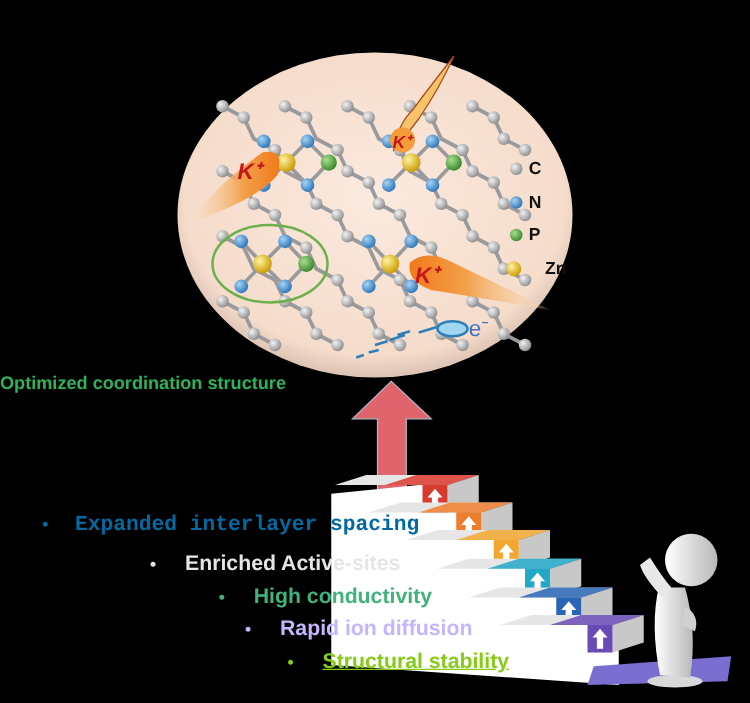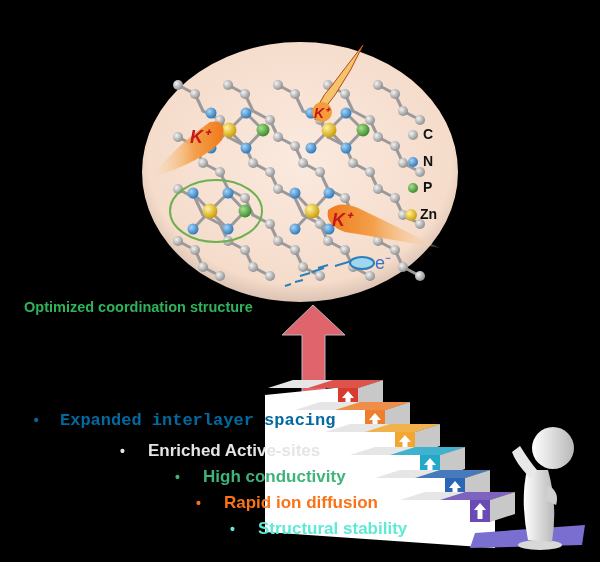--- a/index.html
+++ b/index.html
@@ -1,20 +1,20 @@
 <!DOCTYPE html>
 <html><head>
 <meta charset="utf-8">
 <style>
   html,body{margin:0;padding:0;background:#000;}
   body{width:600px;height:562px;position:relative;overflow:hidden;font-family:"Liberation Sans",sans-serif;}
   #scene{position:absolute;left:0;top:0;width:600px;height:562px;}
   .bul{position:absolute;font-weight:bold;font-size:17px;white-space:nowrap;}
   .bul .dot{display:inline-block;width:28px;font-size:14px;}
-  .caption{position:absolute;left:24px;top:298px;color:#2fb35a;font-weight:bold;font-size:14.5px;line-height:19px;}
+  .caption{position:absolute;left:0;top:298px;color:#2fb35a;font-weight:bold;font-size:14.5px;line-height:19px;}
   .caption sub{font-size:9px;}
   .legend-label{position:absolute;font-weight:bold;font-size:14px;color:#111;}
 </style>
 </head>
 <body>
 
 <svg id="scene" viewBox="0 0 600 562">
   <defs>
     <radialGradient id="ellg" cx="50%" cy="45%" r="60%">
       <stop offset="0%" stop-color="#fbeadf"></stop>
@@ -314,33 +314,33 @@
     <path d="M527 470 Q520 500 528 540 L552 542 Q558 505 548 470 Z" fill="url(#figG)"></path>
     <path d="M530 478 Q515 462 512 452 L520 446 Q530 462 537 470 Z" fill="#e8e8e8"></path>
     <path d="M548 485 Q560 492 556 505 L545 500 Z" fill="#d0d0d0"></path>
     <circle cx="553" cy="448" r="21" fill="url(#figG)"></circle>
   </g>
 </svg>
 
 <span class="legend-label" style="left:423px;top:126px;">C</span>
 <span class="legend-label" style="left:423px;top:153px;">N</span>
 <span class="legend-label" style="left:423px;top:179px;">P</span>
-<span class="legend-label" style="left:420px;top:206px;">Zn</span>
+<span class="legend-label" style="left:436px;top:206px;">Zn</span>
 
 <div class="caption" style="color: rgb(47, 179, 90);">
   <div>Optimized coordination structure</div>
 </div>
 
 <div class="bul" style="left: 32px; top: 411px; color: #0369a1; font-family: Liberation Mono, monospace;">
   <span class="dot">•</span><span>Expanded interlayer spacing</span>
 </div>
 <div class="bul" style="left: 120px; top: 441px; color: #e5e5e5;">
   <span class="dot">•</span><span>Enriched Active-sites</span>
 </div>
 <div class="bul" style="left: 175px; top: 467px; color: rgb(63, 180, 122);">
   <span class="dot">•</span><span>High conductivity</span>
 </div>
-<div class="bul" style="left: 196px; top: 493px; color: #f97316;">
+<div class="bul" style="left: 196px; top: 493px; color: #c4b5fd;">
   <span class="dot">•</span><span>Rapid ion diffusion</span>
 </div>
-<div class="bul" style="left: 230px; top: 519px; color: #5eead4;">
+<div class="bul" style="left: 230px; top: 519px; color: #84cc16; text-decoration: underline;">
   <span class="dot">•</span><span>Structural stability</span>
 </div>
 
 </body></html>

